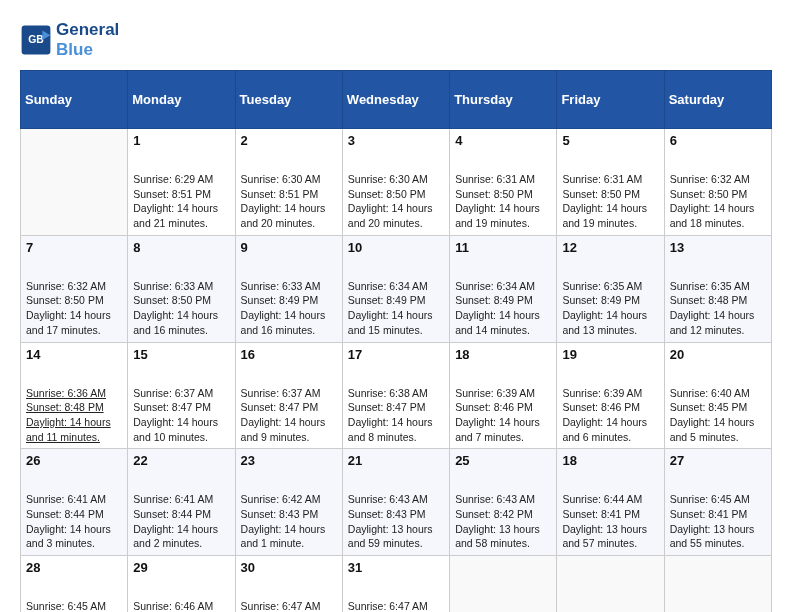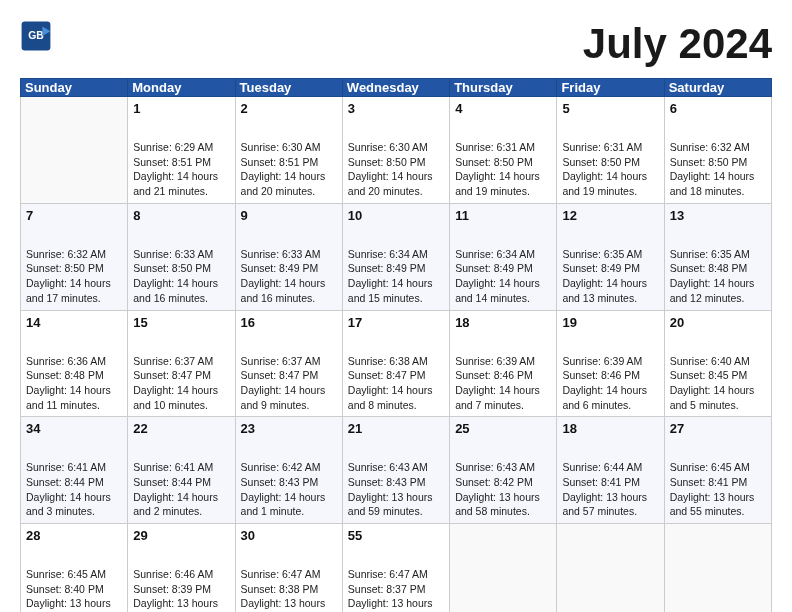--- a/index.html
+++ b/index.html
@@ -39,21 +39,21 @@
       color: #333;
     }
     table {
       width: 100%;
       border-collapse: collapse;
       font-size: 11px;
     }
     th {
       background-color: #2255a4;
       color: #fff;
-      padding: 1px 4px;
+      padding: 21px 4px;
       text-align: left;
       font-size: 13px;
       font-weight: bold;
       border: 1px solid #1a4a8a;
     }
     td {
       border: 1px solid #ccc;
       vertical-align: top;
       padding: 4px 5px;
       height: 80px;
@@ -87,23 +87,26 @@
 <body>
 
 <div class="header-area">
   <div class="logo">
     <svg class="logo-icon" viewBox="0 0 40 40">
       <rect x="2" y="2" width="36" height="36" rx="4" fill="#1a4a8a"></rect>
       <text x="20" y="24" text-anchor="middle" fill="white" font-size="13" font-weight="bold" font-family="Arial">GB</text>
 
       <polygon points="28,8 38,14 28,20" fill="#4a90d9"></polygon>
     </svg>
+    <div>
+      <div style="font-size:17px;font-weight:bold;color:#1a4a8a;">General</div>
+      <div style="font-size:17px;font-weight:bold;color:#4a90d9;">Blue</div>
+    </div>
   </div>
   <div class="title-area">
-    <div class="calendar-title">July 2024</div>
   </div>
 </div>
 
 <table>
   <thead>
     <tr>
     <th>Sunday</th>
         <th>Monday</th>
         <th>Tuesday</th>
         <th>Wednesday</th>
@@ -205,21 +208,21 @@
           <div class="day-num">13</div>
           <div class="day-info" style="white-space: pre-line;">Sunrise: 6:35 AM
 Sunset: 8:48 PM
 Daylight: 14 hours
 and 12 minutes.</div>
         </td>
       </tr>
       <tr>
         <td>
           <div class="day-num">14</div>
-          <div class="day-info" style="white-space: pre-line;">Sunrise: 6:36 AM
+          <div class="day-info" style="white-space: pre-line; text-decoration: underline;">Sunrise: 6:36 AM
 Sunset: 8:48 PM
 Daylight: 14 hours
 and 11 minutes.</div>
         </td>
         <td>
           <div class="day-num">15</div>
           <div class="day-info" style="white-space: pre-line;">Sunrise: 6:37 AM
 Sunset: 8:47 PM
 Daylight: 14 hours
 and 10 minutes.</div>
@@ -255,21 +258,21 @@
         <td>
           <div class="day-num">20</div>
           <div class="day-info" style="white-space: pre-line;">Sunrise: 6:40 AM
 Sunset: 8:45 PM
 Daylight: 14 hours
 and 5 minutes.</div>
         </td>
       </tr>
       <tr class="row-alt">
         <td>
-          <div class="day-num">34</div>
+          <div class="day-num">26</div>
           <div class="day-info" style="white-space: pre-line;">Sunrise: 6:41 AM
 Sunset: 8:44 PM
 Daylight: 14 hours
 and 3 minutes.</div>
         </td>
         <td>
           <div class="day-num">22</div>
           <div class="day-info" style="white-space: pre-line;">Sunrise: 6:41 AM
 Sunset: 8:44 PM
 Daylight: 14 hours
@@ -327,21 +330,21 @@
 and 52 minutes.</div>
         </td>
         <td>
           <div class="day-num">30</div>
           <div class="day-info" style="white-space: pre-line;">Sunrise: 6:47 AM
 Sunset: 8:38 PM
 Daylight: 13 hours
 and 51 minutes.</div>
         </td>
         <td>
-          <div class="day-num">55</div>
+          <div class="day-num">31</div>
           <div class="day-info" style="white-space: pre-line;">Sunrise: 6:47 AM
 Sunset: 8:37 PM
 Daylight: 13 hours
 and 49 minutes.</div>
         </td>
         <td class="empty"></td>
         <td class="empty"></td>
         <td class="empty"></td>
       </tr>
     </tbody>

